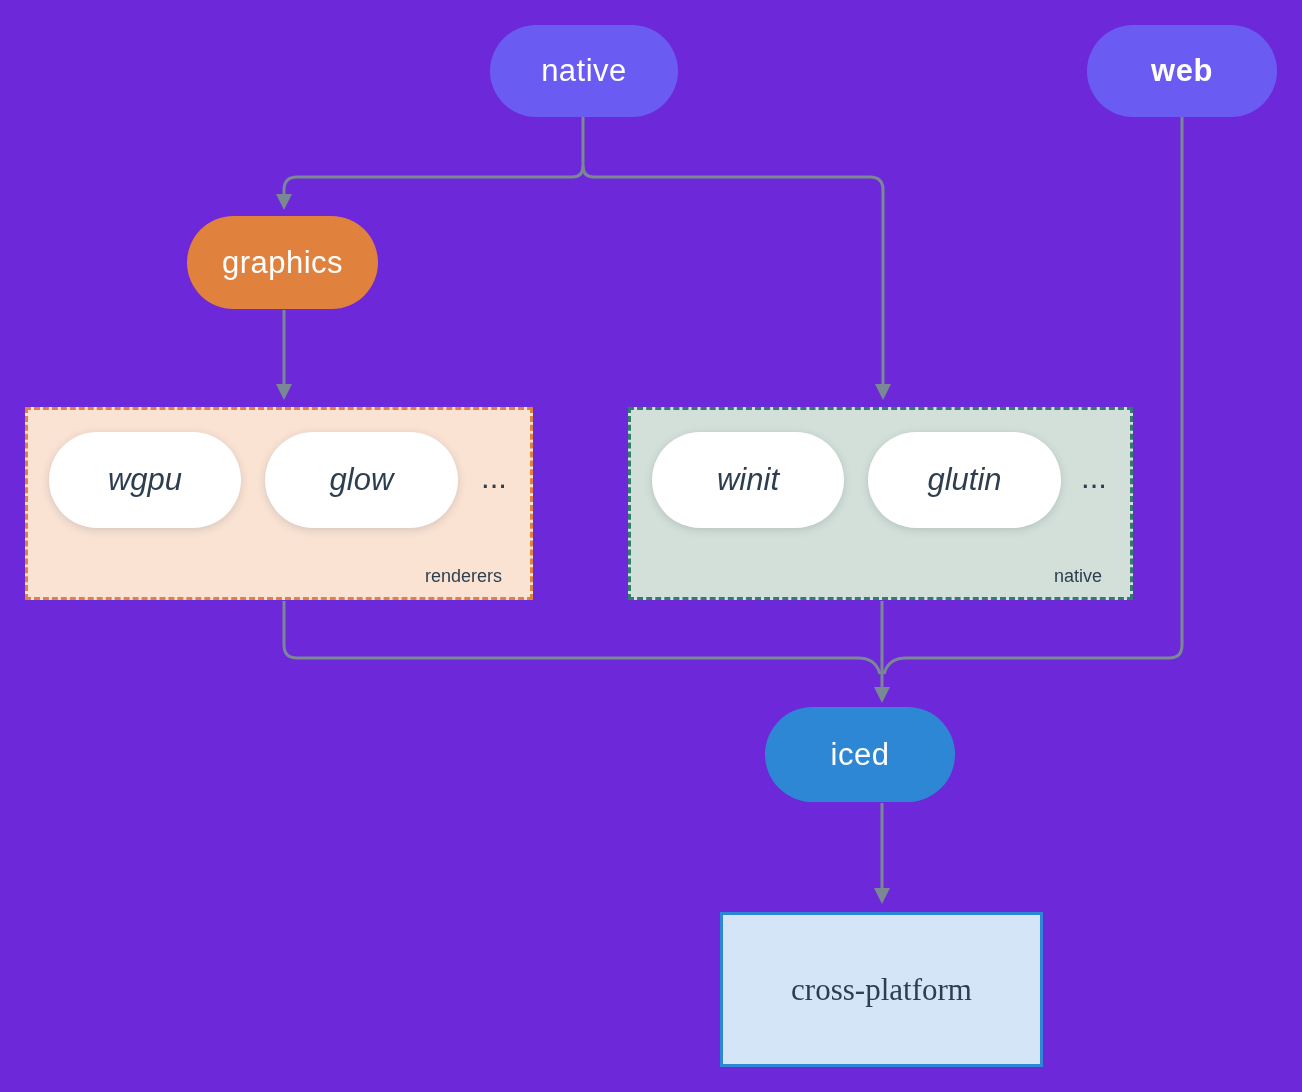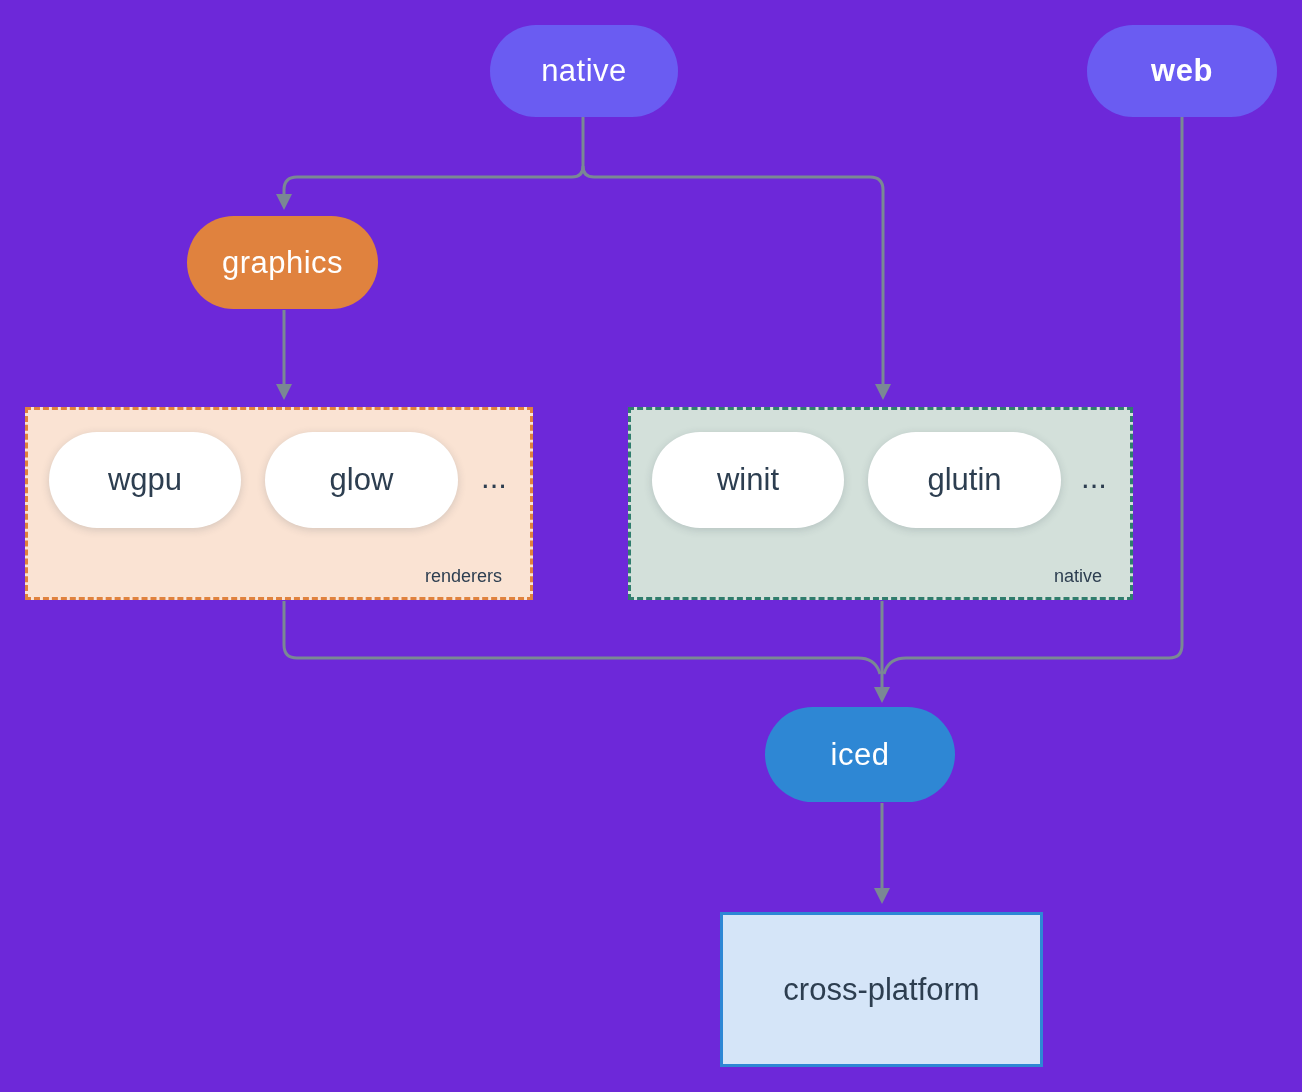--- a/index.html
+++ b/index.html
@@ -40,20 +40,21 @@
     background:#d3e0da;border:3px dashed #307d6d;
   }
   .item-pill{
     position:absolute;
     display:flex;align-items:center;justify-content:center;
     background:#ffffff;
     border-radius:48px;
     font-size:31px;
     color:#2d3e50;
     box-shadow:0 2px 8px rgba(45,62,80,0.18);
+    font-style:italic;
   }
   .item-1{left:21px;top:22px;width:192px;height:96px;}
   .item-2{left:237px;top:22px;width:193px;height:96px;}
   .ellipsis{
     position:absolute;
     right:12px;top:50px;width:48px;
     text-align:center;
     font-size:31px;color:#2d3e50;
   }
   .group-label{
@@ -66,20 +67,21 @@
     position:absolute;
     left:720px;top:912px;width:323px;height:155px;
     box-sizing:border-box;
     background:#d5e5f8;
     border:3px solid #2e87d4;
     display:flex;flex-direction:column;
     align-items:center;justify-content:center;
     font-size:31px;line-height:47px;
     color:#2d3e50;
     text-align:center;
+    font-family:Liberation Serif, serif;
   }
 </style>
 </head>
 <body>
 
 <div id="canvas">
 
   <svg class="connectors" viewBox="0 0 1302 1092" xmlns="http://www.w3.org/2000/svg">
 
     <path class="edge" d="M583,117 V166 Q583,177 572,177 H297 Q284,177 284,190 V196"></path>

